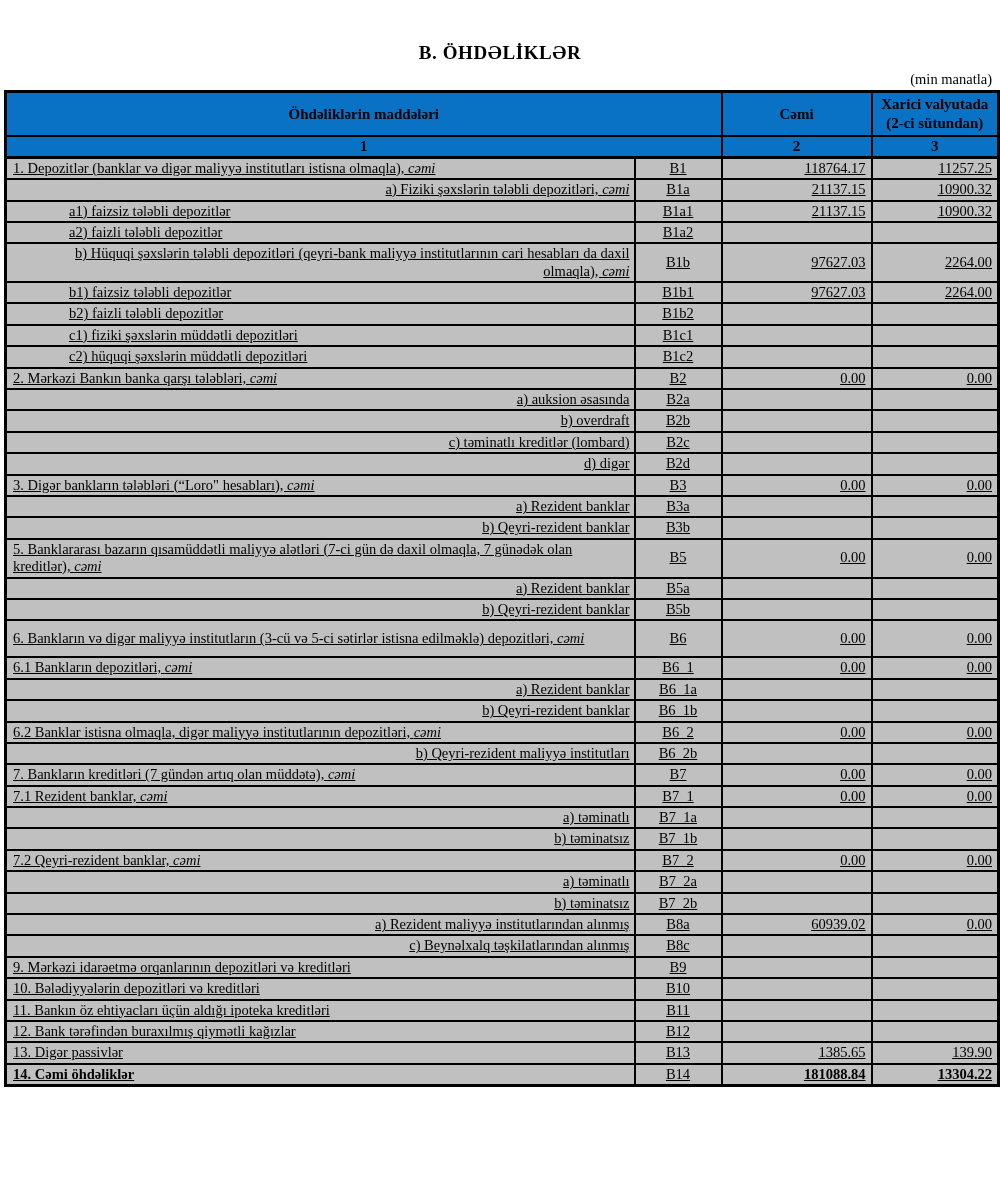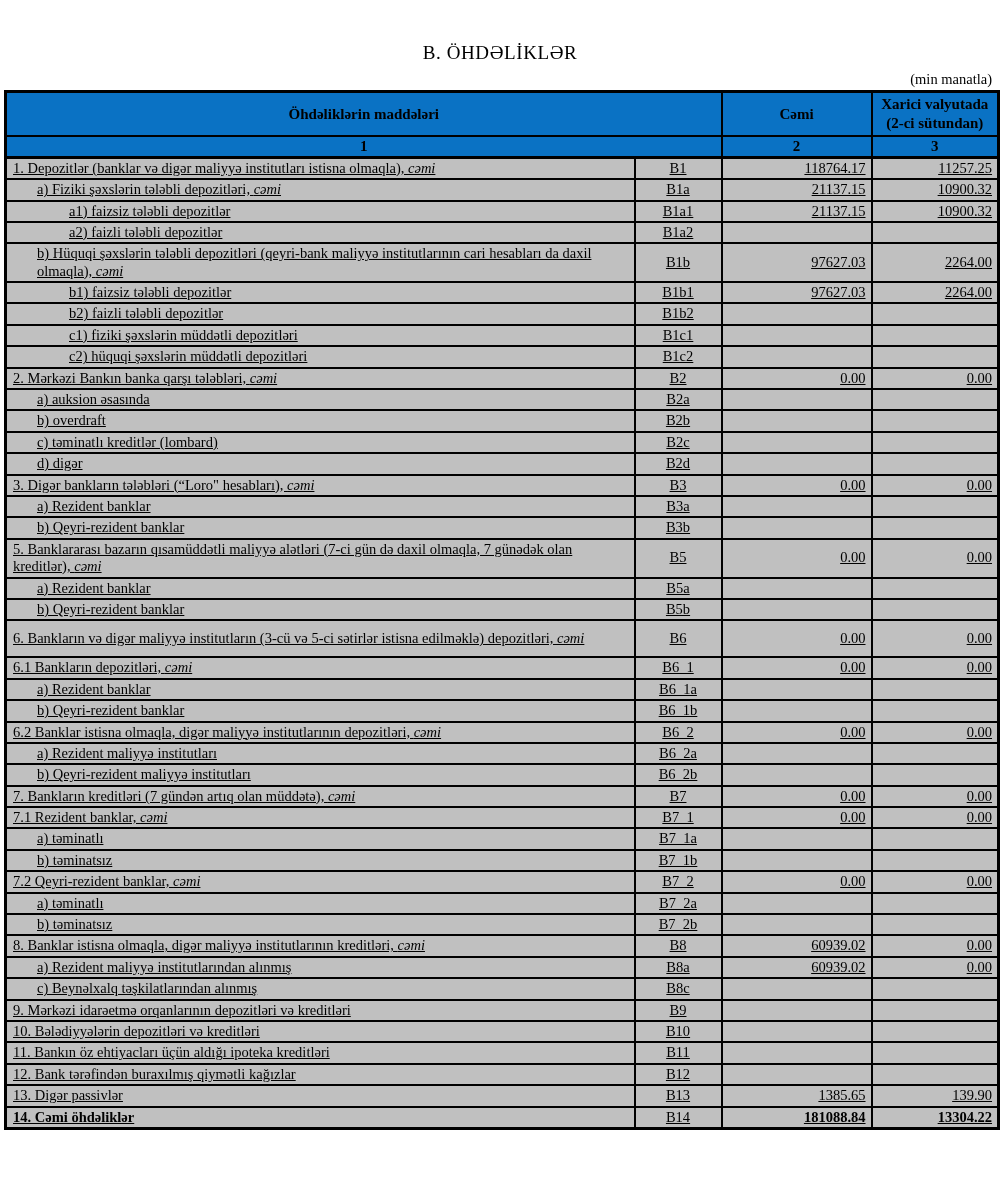--- a/index.html
+++ b/index.html
@@ -8,21 +8,21 @@
     background: #ffffff;
     font-family: "Liberation Serif", serif;
     color: #000;
     overflow: hidden;
   }
   .page { width: 1000px; }
   .title {
     margin: 42px 0 0 0;
     text-align: center;
     font-size: 19px;
-    font-weight: normal;
+    font-weight: bold;
     letter-spacing: 0.6px;
   }
   .unit-note {
     text-align: right;
     font-size: 14.5px;
     padding-right: 8px;
     margin-top: 7px;
     margin-bottom: 2px;
   }
   table.tbl {
@@ -53,21 +53,21 @@
   tbody td {
     background: var(--row-bg, #c0c0c0);
     font-size: 14.5px;
     line-height: 1.2;
     padding: 1px 4px;
     vertical-align: middle;
   }
   tbody tr { height: 21px; text-decoration: underline; }
   tbody tr.tall { height: 37px; }
   td.label { text-align: left; padding-left: 6px; }
-  td.label.ind1 { padding-left: 30px; }
+  td.label.ind1 { padding-left: 30px; text-align: right; }
   td.label.ind2 { padding-left: 62px; }
   td.code { text-align: center; }
   td.num { text-align: right; padding-right: 5px; }
   tr.bold td.label, tr.bold td.num { font-weight: bold; }
 </style>
 </head>
 <body>
 
 <div class="page">
   <h1 class="title">B. ÖHDƏLİKLƏR</h1>
@@ -237,26 +237,20 @@
           <td class="num"></td>
           <td class="num"></td>
         </tr>
         <tr>
           <td class="label ind0">6.2 Banklar istisna olmaqla, digər maliyyə institutlarının depozitləri, <i>cəmi</i></td>
           <td class="code">B6_2</td>
           <td class="num">0.00</td>
           <td class="num">0.00</td>
         </tr>
         <tr>
-          <td class="label ind1">a) Rezident maliyyə institutları</td>
-          <td class="code">B6_2a</td>
-          <td class="num"></td>
-          <td class="num"></td>
-        </tr>
-        <tr>
           <td class="label ind1">b) Qeyri-rezident maliyyə institutları</td>
           <td class="code">B6_2b</td>
           <td class="num"></td>
           <td class="num"></td>
         </tr>
         <tr>
           <td class="label ind0">7. Bankların kreditləri (7 gündən artıq olan müddətə), <i>cəmi</i></td>
           <td class="code">B7</td>
           <td class="num">0.00</td>
           <td class="num">0.00</td>
@@ -289,26 +283,20 @@
           <td class="label ind1">a) təminatlı</td>
           <td class="code">B7_2a</td>
           <td class="num"></td>
           <td class="num"></td>
         </tr>
         <tr>
           <td class="label ind1">b) təminatsız</td>
           <td class="code">B7_2b</td>
           <td class="num"></td>
           <td class="num"></td>
-        </tr>
-        <tr>
-          <td class="label ind0">8. Banklar istisna olmaqla, digər maliyyə institutlarının kreditləri, <i>cəmi</i></td>
-          <td class="code">B8</td>
-          <td class="num">60939.02</td>
-          <td class="num">0.00</td>
         </tr>
         <tr>
           <td class="label ind1">a) Rezident maliyyə institutlarından alınmış</td>
           <td class="code">B8a</td>
           <td class="num">60939.02</td>
           <td class="num">0.00</td>
         </tr>
         <tr>
           <td class="label ind1">c) Beynəlxalq təşkilatlarından alınmış</td>
           <td class="code">B8c</td>

